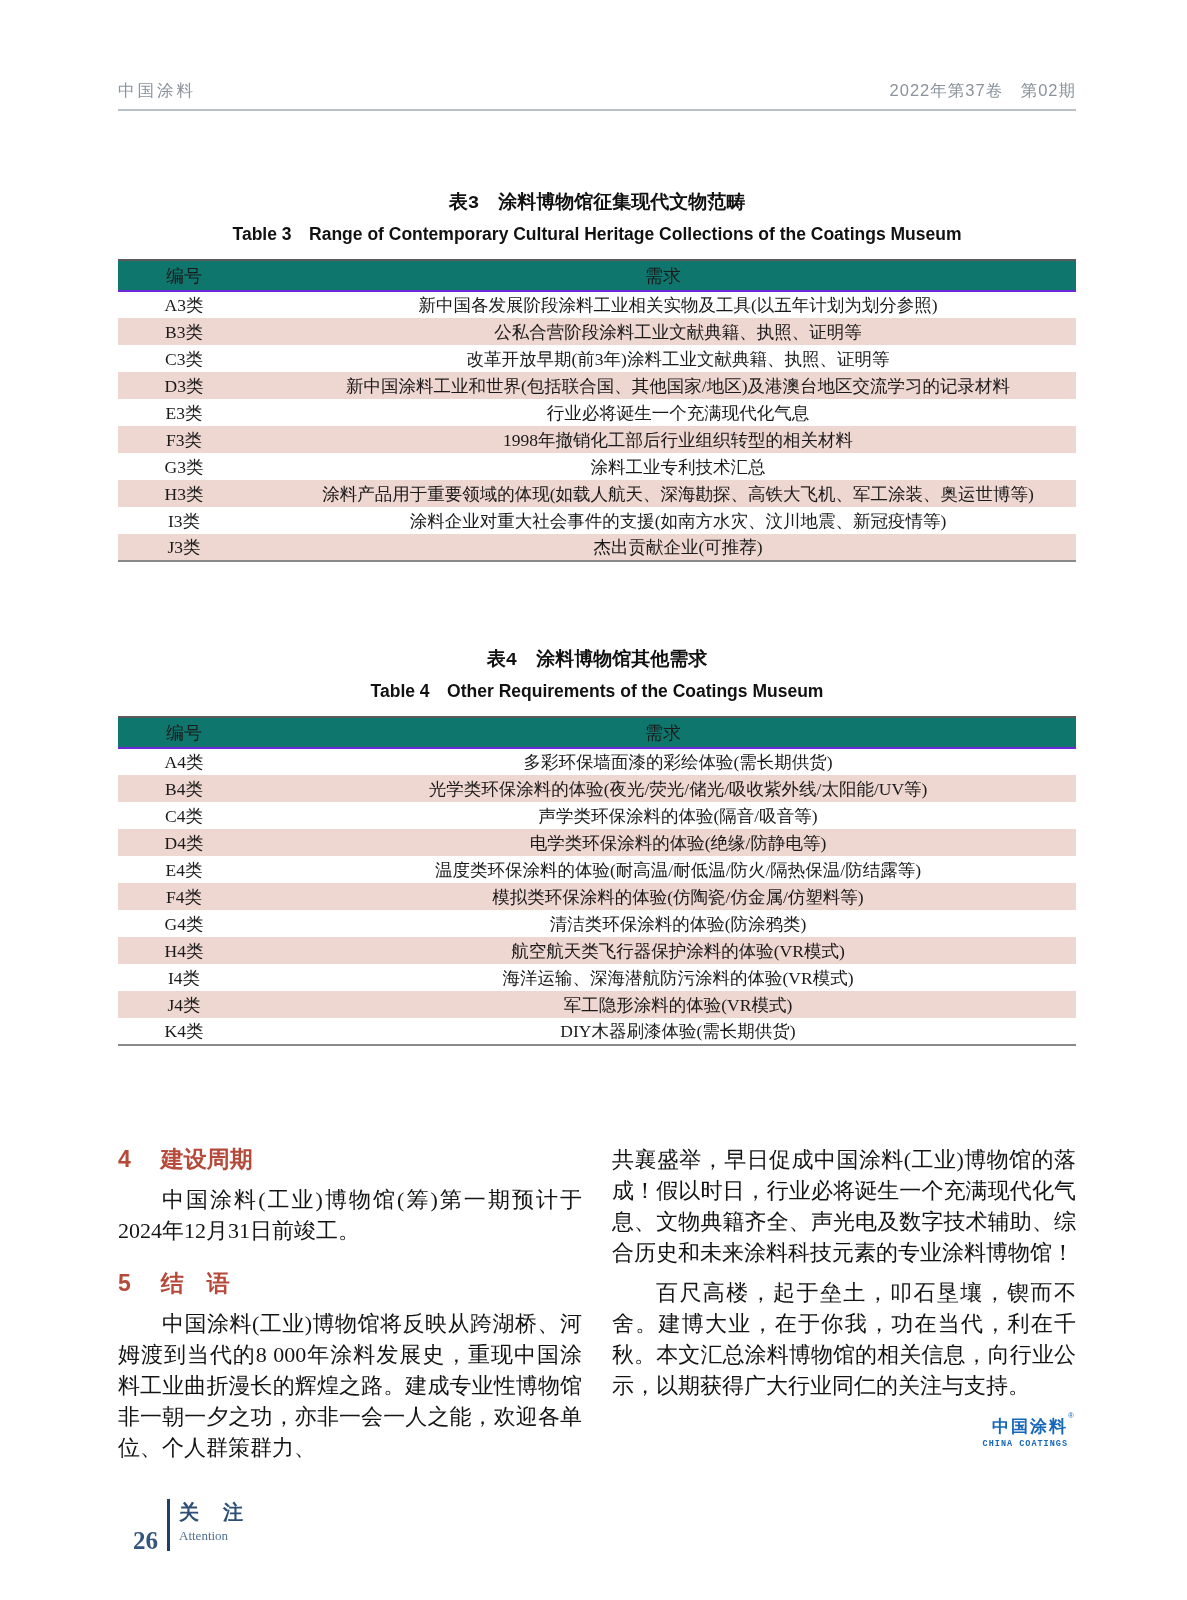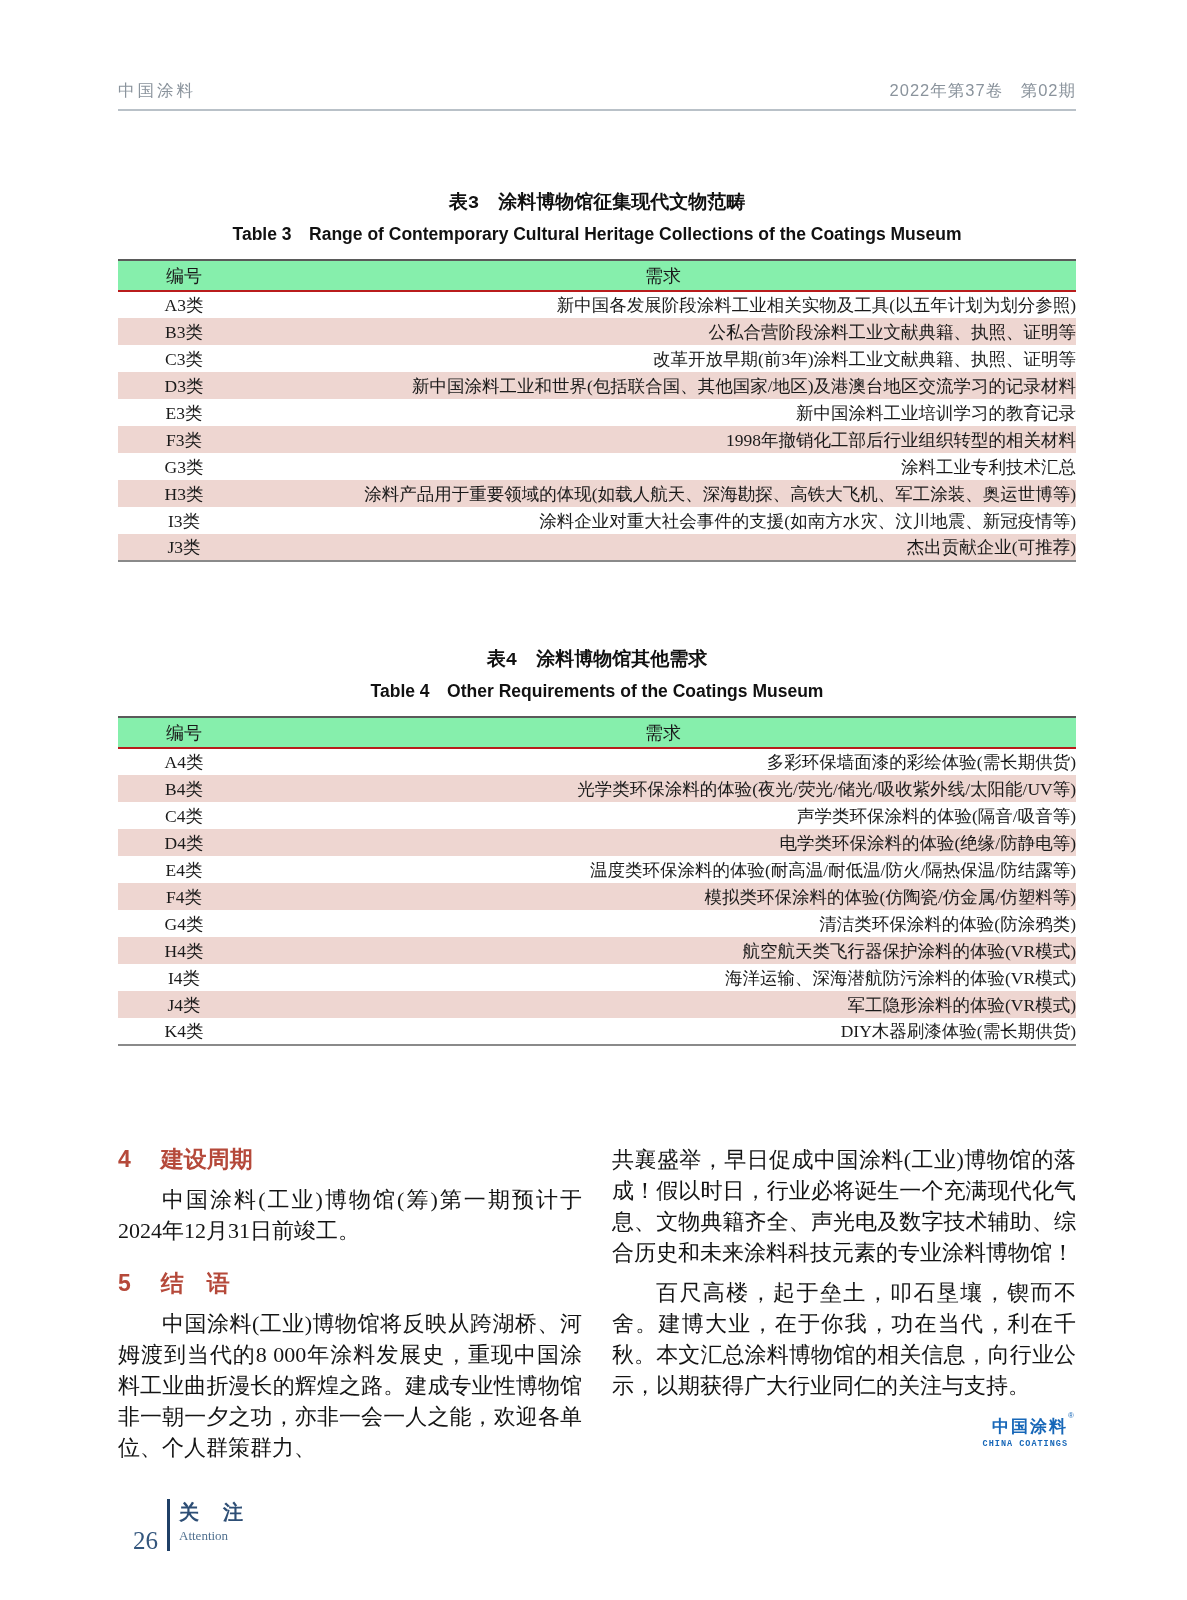--- a/index.html
+++ b/index.html
@@ -53,35 +53,35 @@
     margin-top: 7px;
     color: #111;
   }
   table.data {
     width: 100%;
     border-collapse: collapse;
     margin-top: 13px;
     font-size: 17.5px;
   }
   table.data thead tr {
-    background: #86efac;
+    background: #0f766e;
     border-top: 2px solid #5a5a5a;
-    border-bottom: 2px solid #b91c1c;
+    border-bottom: 2px solid #6d28d9;
   }
   table.data thead th {
     font-weight: normal;
     font-size: 18px;
     height: 31px;
     color: #1a1a1a;
   }
   table.data th.code-col { width: 132px; text-align: center; }
   table.data th.req-col  { text-align: center; }
   table.data tbody td { height: 27px; vertical-align: middle; }
   table.data td.code { width: 132px; text-align: center; }
-  table.data td.req  { text-align: right; padding-left: 30px; }
+  table.data td.req  { text-align: center; padding-left: 30px; }
   table.data tbody tr:nth-child(even) { background: #eed6d1; }
   table.data tbody { border-bottom: 2px solid #8a8a8a; }
 
   
   .columns {
     margin-top: 98px;
     display: flex;
     gap: 30px;
   }
   .col { width: 464px; }
@@ -145,20 +145,21 @@
     top: 1495px;
     display: flex;
     align-items: center;
   }
   .footer .page-num {
     font-family: "Liberation Serif", serif;
     font-size: 25px;
     color: #33567d;
     margin-top: 32px;
     margin-right: 9px;
+    font-weight: bold;
   }
   .footer .bar {
     width: 3px;
     height: 52px;
     background: #1f3f66;
     margin-right: 9px;
   }
   .footer .sec-stack { display: flex; flex-direction: column; justify-content: flex-start; height: 52px; }
   .footer .sec-zh {
     font-family: "Liberation Sans", sans-serif;
@@ -207,21 +208,21 @@
           <tr>
           <td class="code">C3类</td>
           <td class="req">改革开放早期(前3年)涂料工业文献典籍、执照、证明等</td>
         </tr>
           <tr>
           <td class="code">D3类</td>
           <td class="req">新中国涂料工业和世界(包括联合国、其他国家/地区)及港澳台地区交流学习的记录材料</td>
         </tr>
           <tr>
           <td class="code">E3类</td>
-          <td class="req">新中国涂料工业培训学习的教育记录</td>
+          <td class="req">行业必将诞生一个充满现代化气息</td>
         </tr>
           <tr>
           <td class="code">F3类</td>
           <td class="req">1998年撤销化工部后行业组织转型的相关材料</td>
         </tr>
           <tr>
           <td class="code">G3类</td>
           <td class="req">涂料工业专利技术汇总</td>
         </tr>
           <tr>

